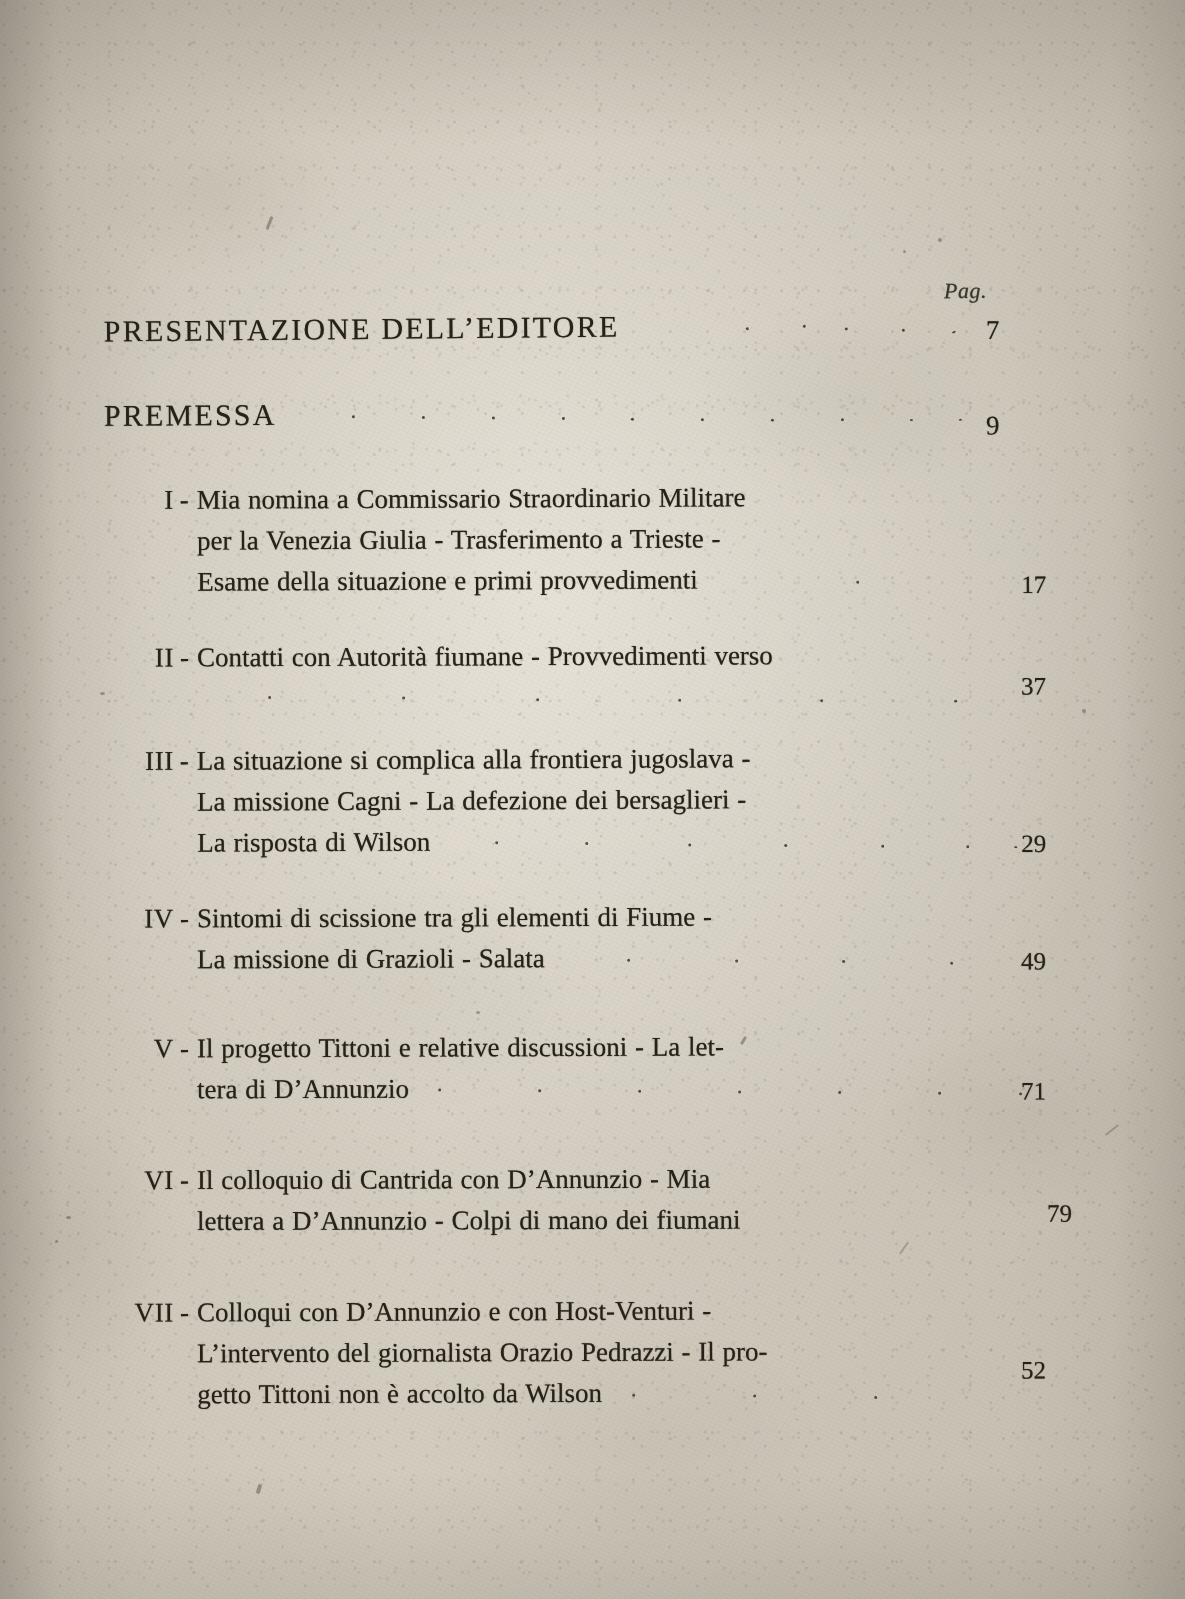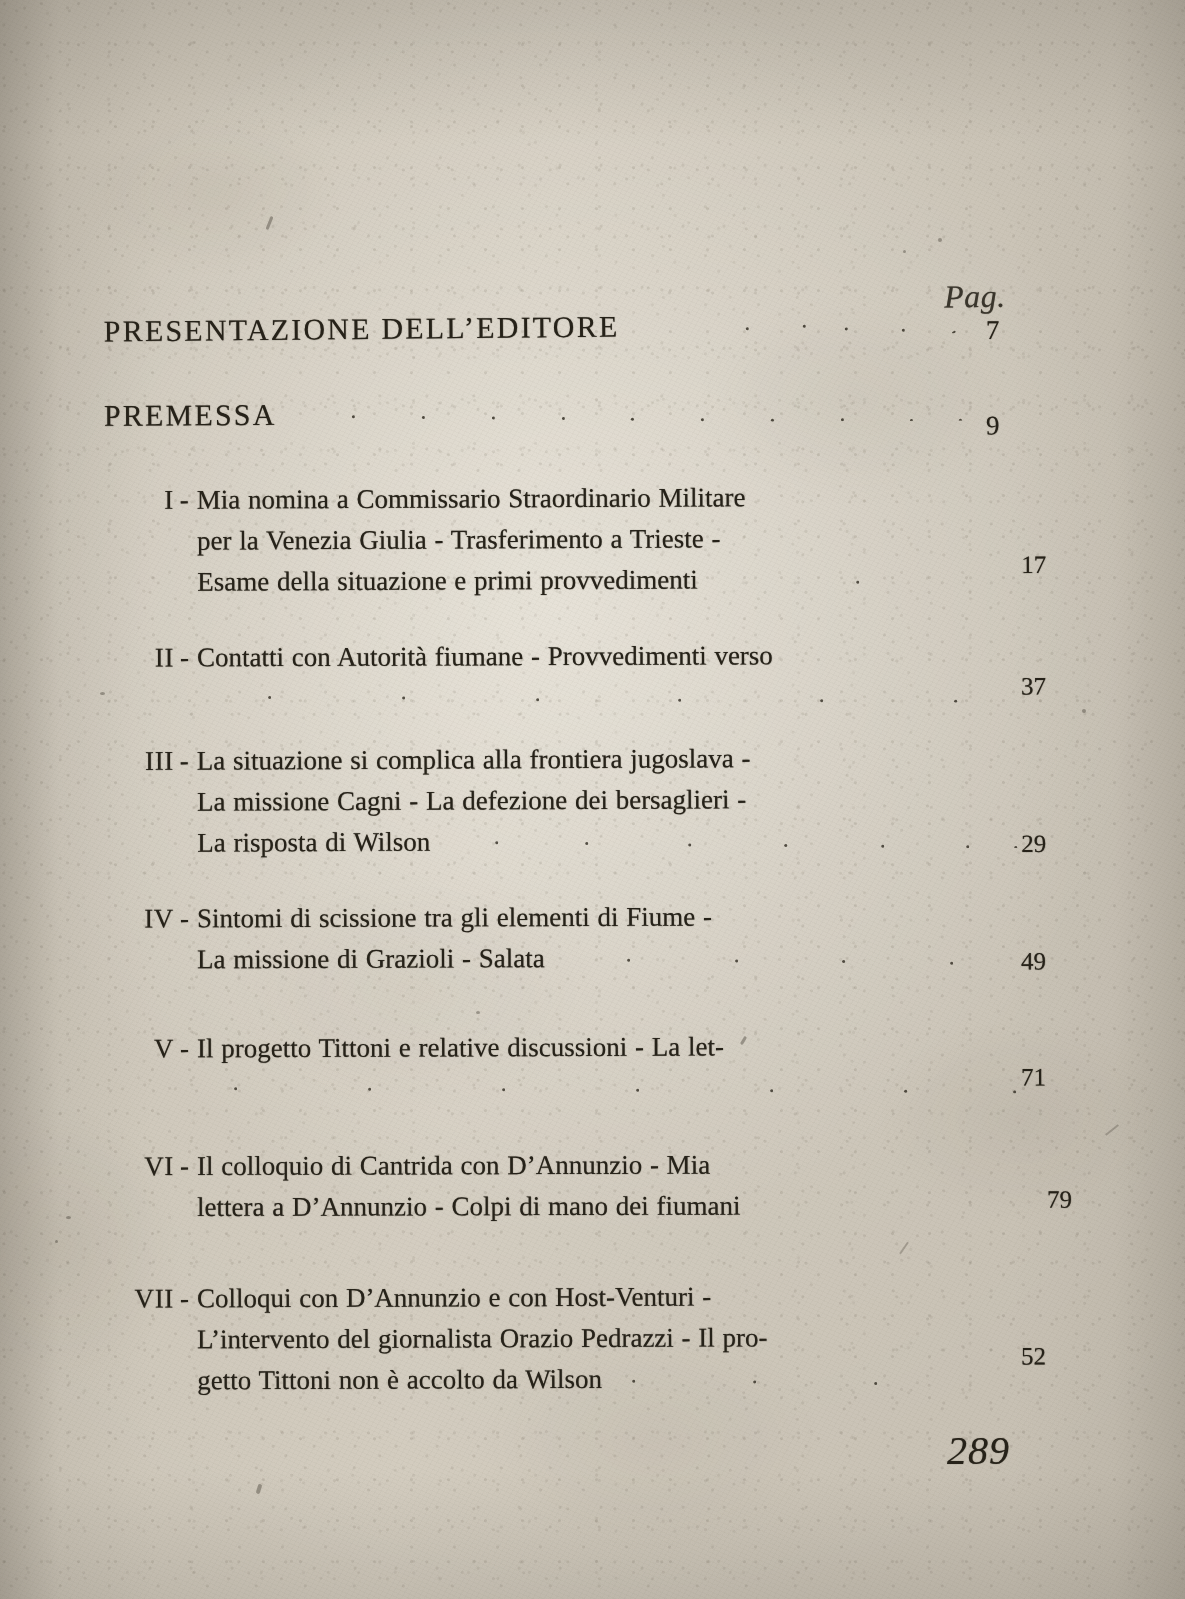--- a/index.html
+++ b/index.html
@@ -100,21 +100,21 @@
     color: #262219;
     text-shadow: 0 0 1.1px rgba(60,54,44,0.55), 0.4px 0.3px 0.6px rgba(90,84,72,0.30);
   }
 
   
   .pag-label {
     position: absolute;
     left: 944px;
     top: 278px;
     font-style: italic;
-    font-size: 32px;
+    font-size: 22px;
     letter-spacing: 0.5px;
     opacity: 0.88;
     transform: rotate(-0.7deg);
   }
 
   
   .frontmatter {
     position: absolute;
     left: 104px;
     top: 310px;
@@ -323,21 +323,21 @@
           <span class="ch-text ink">
             <span class="ch-line">Mia nomina a Commissario Straordinario Militare</span>
             <span class="ch-line">per la Venezia Giulia - Trasferimento a Trieste -</span>
             <span class="ch-line" style="display:flex;">
               <span>Esame della situazione e primi provvedimenti</span>
               <span class="ch-leaders">
                 <i class="ld" style="left:46%; bottom:0.16em;"></i>
               </span>
             </span>
           </span>
-          <span class="ch-page ink" style="bottom:20px; right:-4px;text-align:center;">17</span>
+          <span class="ch-page ink" style="bottom:0; right:-4px;text-align:center;">17</span>
         </div>
       </div>
 
       <div class="chapter" style="margin-top:24px; transform:rotate(-0.2deg);">
         <div class="ch-body">
           <span class="ch-num ink">II</span>
           <span class="ch-dash ink">-</span>
           <span class="ch-text ink">
             <span class="ch-line">Contatti con Autorità fiumane - Provvedimenti verso</span>
             <span class="ch-line" style="display:flex;">
@@ -399,20 +399,21 @@
         </div>
       </div>
 
       <div class="chapter" style="margin-top:48px; transform:rotate(-0.2deg);">
         <div class="ch-body">
           <span class="ch-num ink">V</span>
           <span class="ch-dash ink">-</span>
           <span class="ch-text ink">
             <span class="ch-line">Il progetto Tittoni e relative discussioni - La let-</span>
             <span class="ch-line" style="display:flex;">
+              <span>tera di D’Annunzio</span>
               <span class="ch-leaders">
                 <i class="ld" style="left:4%;  bottom:0.22em;"></i>
                 <i class="ld" style="left:20%; bottom:0.18em;"></i>
                 <i class="ld" style="left:36%; bottom:0.14em;"></i>
                 <i class="ld" style="left:52%; bottom:0.10em;"></i>
                 <i class="ld" style="left:68%; bottom:0.06em;"></i>
                 <i class="ld" style="left:84%; bottom:0.03em;"></i>
                 <i class="ld" style="left:97%; bottom:0.00em;"></i>
               </span>
             </span>
@@ -448,16 +449,15 @@
                 <i class="ld" style="left:62%; bottom:0.08em;"></i>
               </span>
             </span>
           </span>
           <span class="ch-page ink" style="bottom:28px; right:-4px;">52</span>
         </div>
       </div>
 
     </div>
 
-    <div class="folio ink">289</div>
 
   </div>
 </div>
 
 </body></html>

